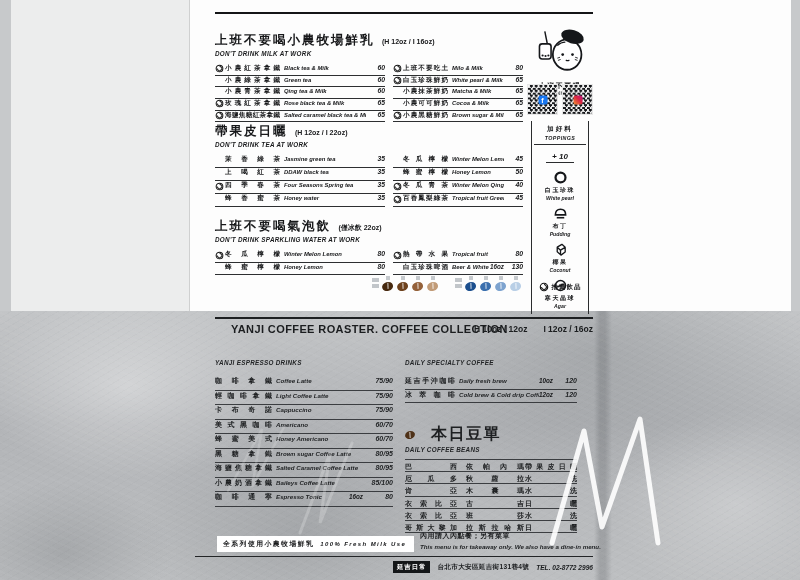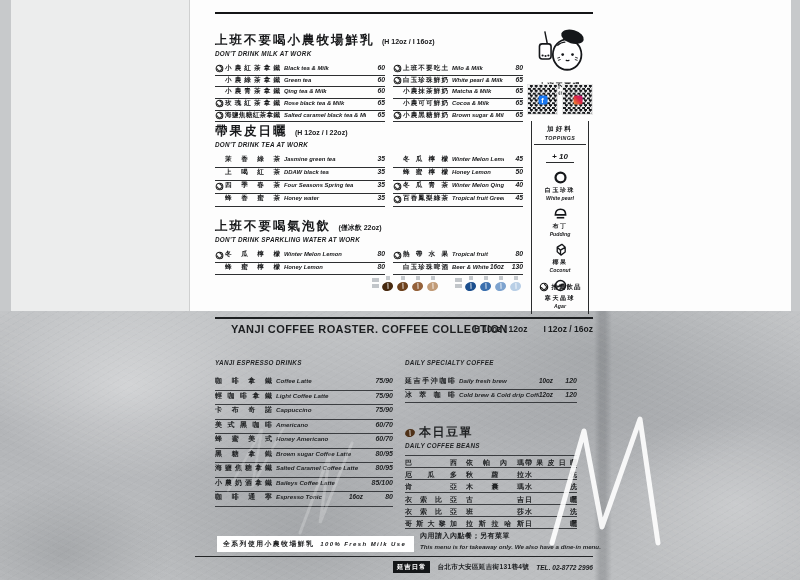--- a/index.html
+++ b/index.html
@@ -63,21 +63,21 @@
   .coffee .mrow{border-bottom:1px solid rgba(38,40,43,.85);}
   .rows-espresso .mrow{height:14.5px;}
   .rows-specialty .mrow{height:13.5px;}
   .coffee .zh{width:57px;font-size:7px;color:#1e2022;}
   .coffee .en{font-size:6.2px;color:#232527;}
   .coffee .pr{min-width:26px;font-size:7px;color:#1e2022;}
   .spec .zh{width:50px;}
   .spec .pr{min-width:20px;}
   
   .beans-title{display:flex;align-items:center;gap:4px;}
-  .beans-title .t-zh{font-size:12px;letter-spacing:1.5px;}
+  .beans-title .t-zh{font-size:16px;letter-spacing:1.5px;margin-left:12px;}
   .bean-dot{width:10px;height:8px;border-radius:50%;background:#4e3118;position:relative;transform:rotate(-18deg);flex:none;}
   .bean-dot::after{content:"";position:absolute;left:50%;top:12%;bottom:12%;width:1px;background:rgba(255,255,255,.75);transform:translateX(-50%) rotate(14deg);}
   .btable{margin-top:6px;border-top:1px solid rgba(38,40,43,.85);}
   .brow{display:flex;align-items:baseline;height:12.2px;border-bottom:1px solid rgba(38,40,43,.85);box-sizing:border-box;padding-top:2px;}
   .b-origin{width:52px;flex:none;font-size:7px;font-weight:700;text-align:justify;text-align-last:justify;color:#1e2022;}
   .b-name{width:58px;flex:none;margin-left:9px;font-size:7px;font-weight:700;text-align:justify;text-align-last:justify;color:#1e2022;}
   .b-process{width:52px;flex:none;margin-left:auto;font-size:7px;font-weight:700;text-align:justify;text-align-last:justify;color:#1e2022;}
   
   .toppings{position:absolute;left:531px;top:121px;width:58px;border-left:1px solid #2a2c2e;border-right:1px solid #2a2c2e;box-sizing:border-box;text-align:center;padding:4px 2px 5px 2px;}
   .tp-zh{font-size:6.6px;font-weight:700;letter-spacing:2px;}

